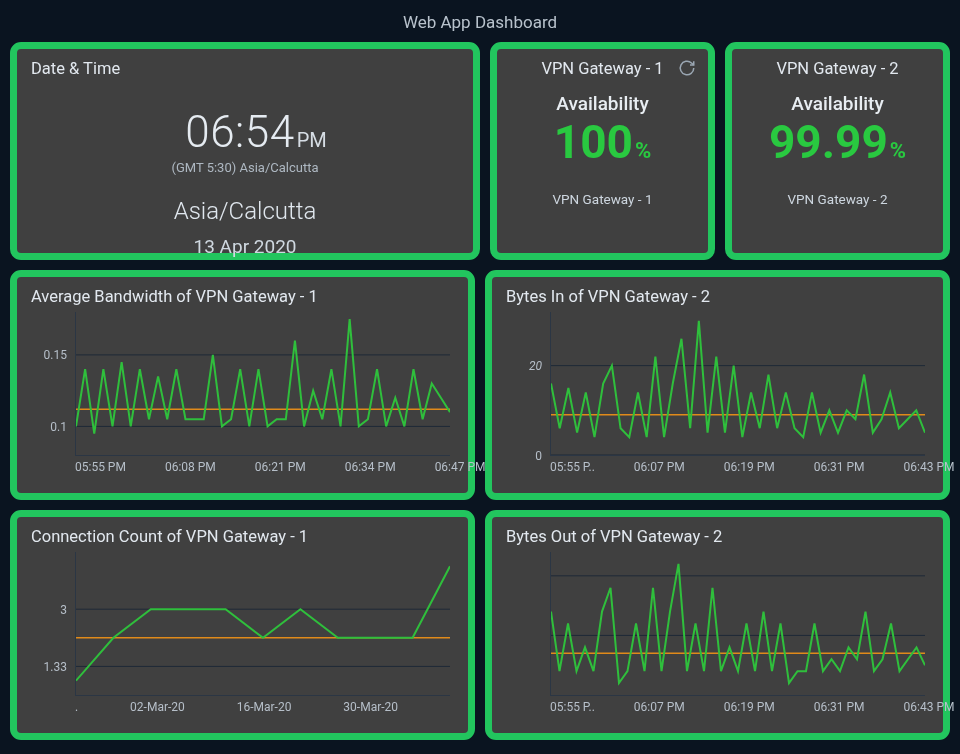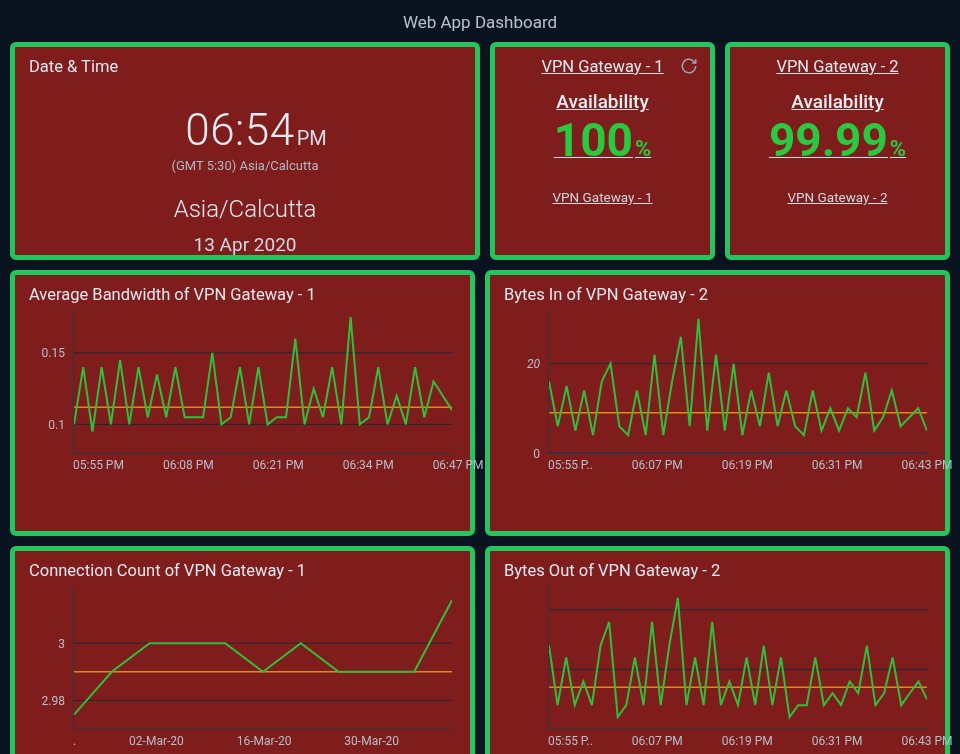--- a/index.html
+++ b/index.html
@@ -18,56 +18,56 @@
     padding: 4px 28px 10px 28px;
     font-weight: 400;
     text-align: center;
   }
   .row {
     display: flex;
     gap: 10px;
     margin-bottom: 10px;
   }
   .panel {
-    background: #7f1d1d;
-    border: 5px solid #22c55e;
-    border-radius: 6px;
+    background: #404040;
+    border: 7px solid #22c55e;
+    border-radius: 11px;
     padding: 10px 14px;
     position: relative;
   }
   .panel-title {
     font-size: 16.5px;
     color: #e2e8ef;
     font-weight: 400;
     margin-bottom: 6px;
   }
 
   
   .row-top .panel { height: 218px; }
   .col-dt { flex: 0 0 470px; }
-  .col-vpn { flex: 1 1 0; text-align: center; text-decoration: underline; }
+  .col-vpn { flex: 1 1 0; text-align: center; }
 
   .dt-body { text-align: center; padding-top: 22px; }
   .dt-time { font-size: 44px; color: #e5ebf1; font-weight: 300; letter-spacing: .5px; margin-left: 22px; }
   .dt-ampm { font-size: 20px; margin-left: 2px; }
   .dt-tz   { font-size: 13px; color: #aeb8c2; margin-top: 2px; }
   .dt-city { font-size: 24px; color: #e0e7ee; margin-top: 22px; font-weight: 300; }
   .dt-date { font-size: 19px; color: #cfd8e0; margin-top: 10px; }
 
   .refresh-icon {
     position: absolute; top: 10px; right: 12px;
     width: 18px; height: 18px; color: #9aa6b2;
   }
   .avail-label { font-size: 19px; color: #e8edf2; font-weight: 500; margin-top: 14px; }
   .avail-value { color: #29c940; font-weight: 700; font-size: 46px; margin-top: 14px; }
   .avail-unit  { font-size: 22px; font-weight: 700; margin-left: 2px; }
   .avail-foot  { font-size: 13.5px; color: #cdd6df; margin-top: 22px; }
 
   
-  .row-charts .panel { flex: 1 1 0; height: 266px; }
+  .row-charts .panel { flex: 1 1 0; height: 230px; }
   .chart-wrap { position: relative; width: 100%; height: 168px; margin-top: 6px; }
   .chart-yaxis {
     position: absolute; left: 0; top: 0; bottom: 24px; width: 42px;
     display: flex; flex-direction: column; justify-content: space-between;
     font-size: 12px; color: #b6bfc9; text-align: right; padding-right: 6px;
   }
   .chart-plot {
     position: absolute; left: 44px; right: 4px; top: 0; bottom: 24px;
     border-left: 1px solid #2b3644;
     border-bottom: 1px solid #2b3644;
@@ -178,21 +178,21 @@
       </div>
   </div>
 </div>
 
 <div class="row row-charts">
   <div class="panel">
     <div class="panel-title">Connection Count of  VPN Gateway - 1</div>
     <div class="chart-wrap">
         <div class="chart-yaxis">
           <div style="position: absolute; right: 6px; top: 40%; transform: translateY(-50%);">3</div>
-          <div style="position: absolute; right: 6px; top: 80%; transform: translateY(-50%);">2.98</div>
+          <div style="position: absolute; right: 6px; top: 80%; transform: translateY(-50%);">1.33</div>
         </div>
         <div class="chart-plot">
           <svg viewBox="0 0 100 100" preserveAspectRatio="none">
             <line x1="0" x2="100" y1="80.00000000000036" y2="80.00000000000036" class="grid" vector-effect="non-scaling-stroke"></line>
             <line x1="0" x2="100" y1="40.00000000000018" y2="40.00000000000018" class="grid" vector-effect="non-scaling-stroke"></line>
             <line x1="0" x2="100" y1="59.99999999999982" y2="59.99999999999982" class="threshold" vector-effect="non-scaling-stroke"></line>
             <path d="M0.00,90.00 L10.00,60.00 L20.00,40.00 L30.00,40.00 L40.00,40.00 L50.00,60.00 L60.00,40.00 L70.00,60.00 L80.00,60.00 L90.00,60.00 L100.00,10.00" class="series" vector-effect="non-scaling-stroke"></path>
           </svg>
         </div>
         <div class="chart-xaxis">

